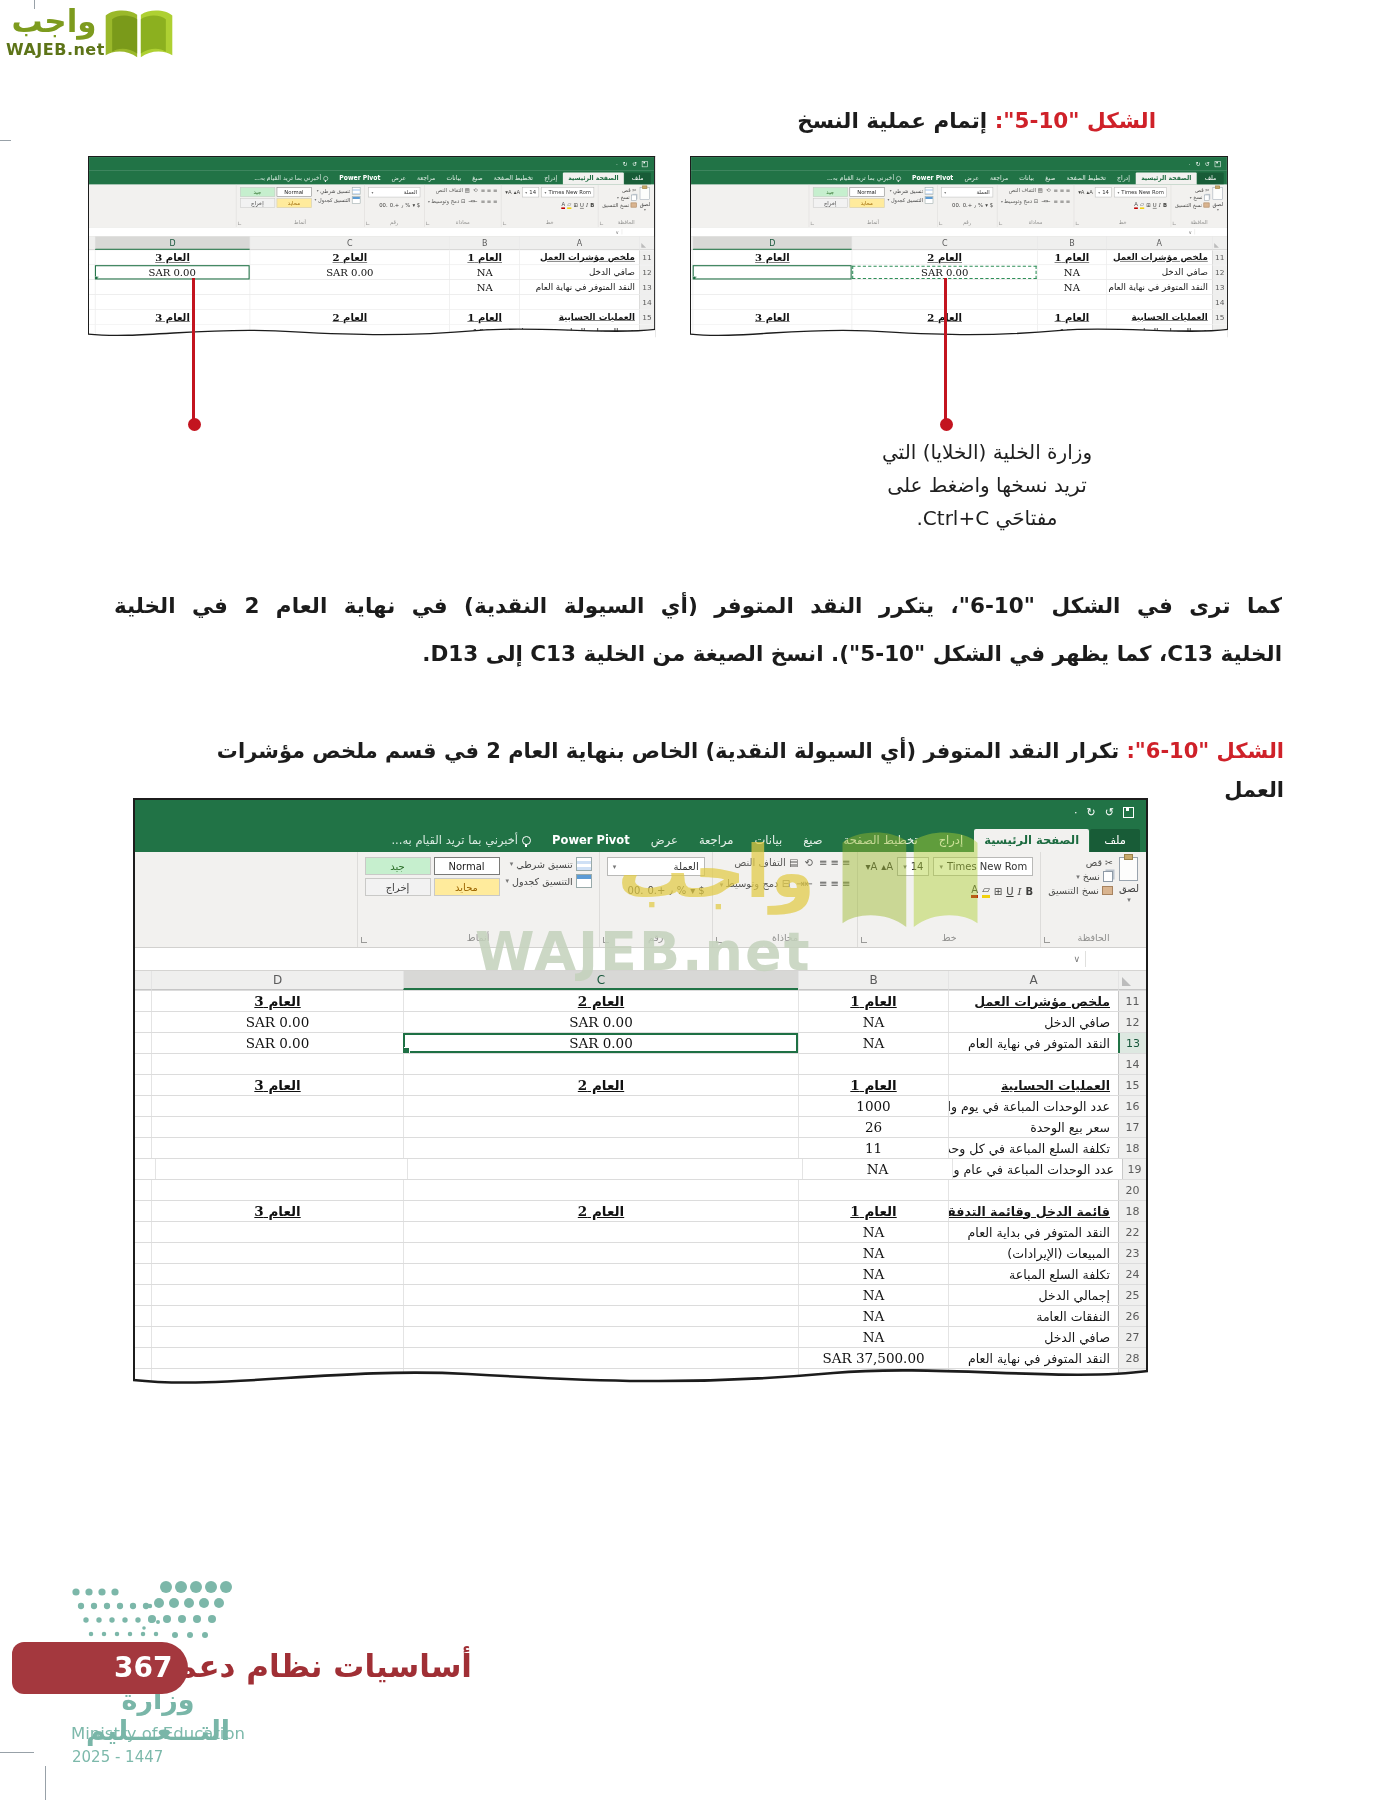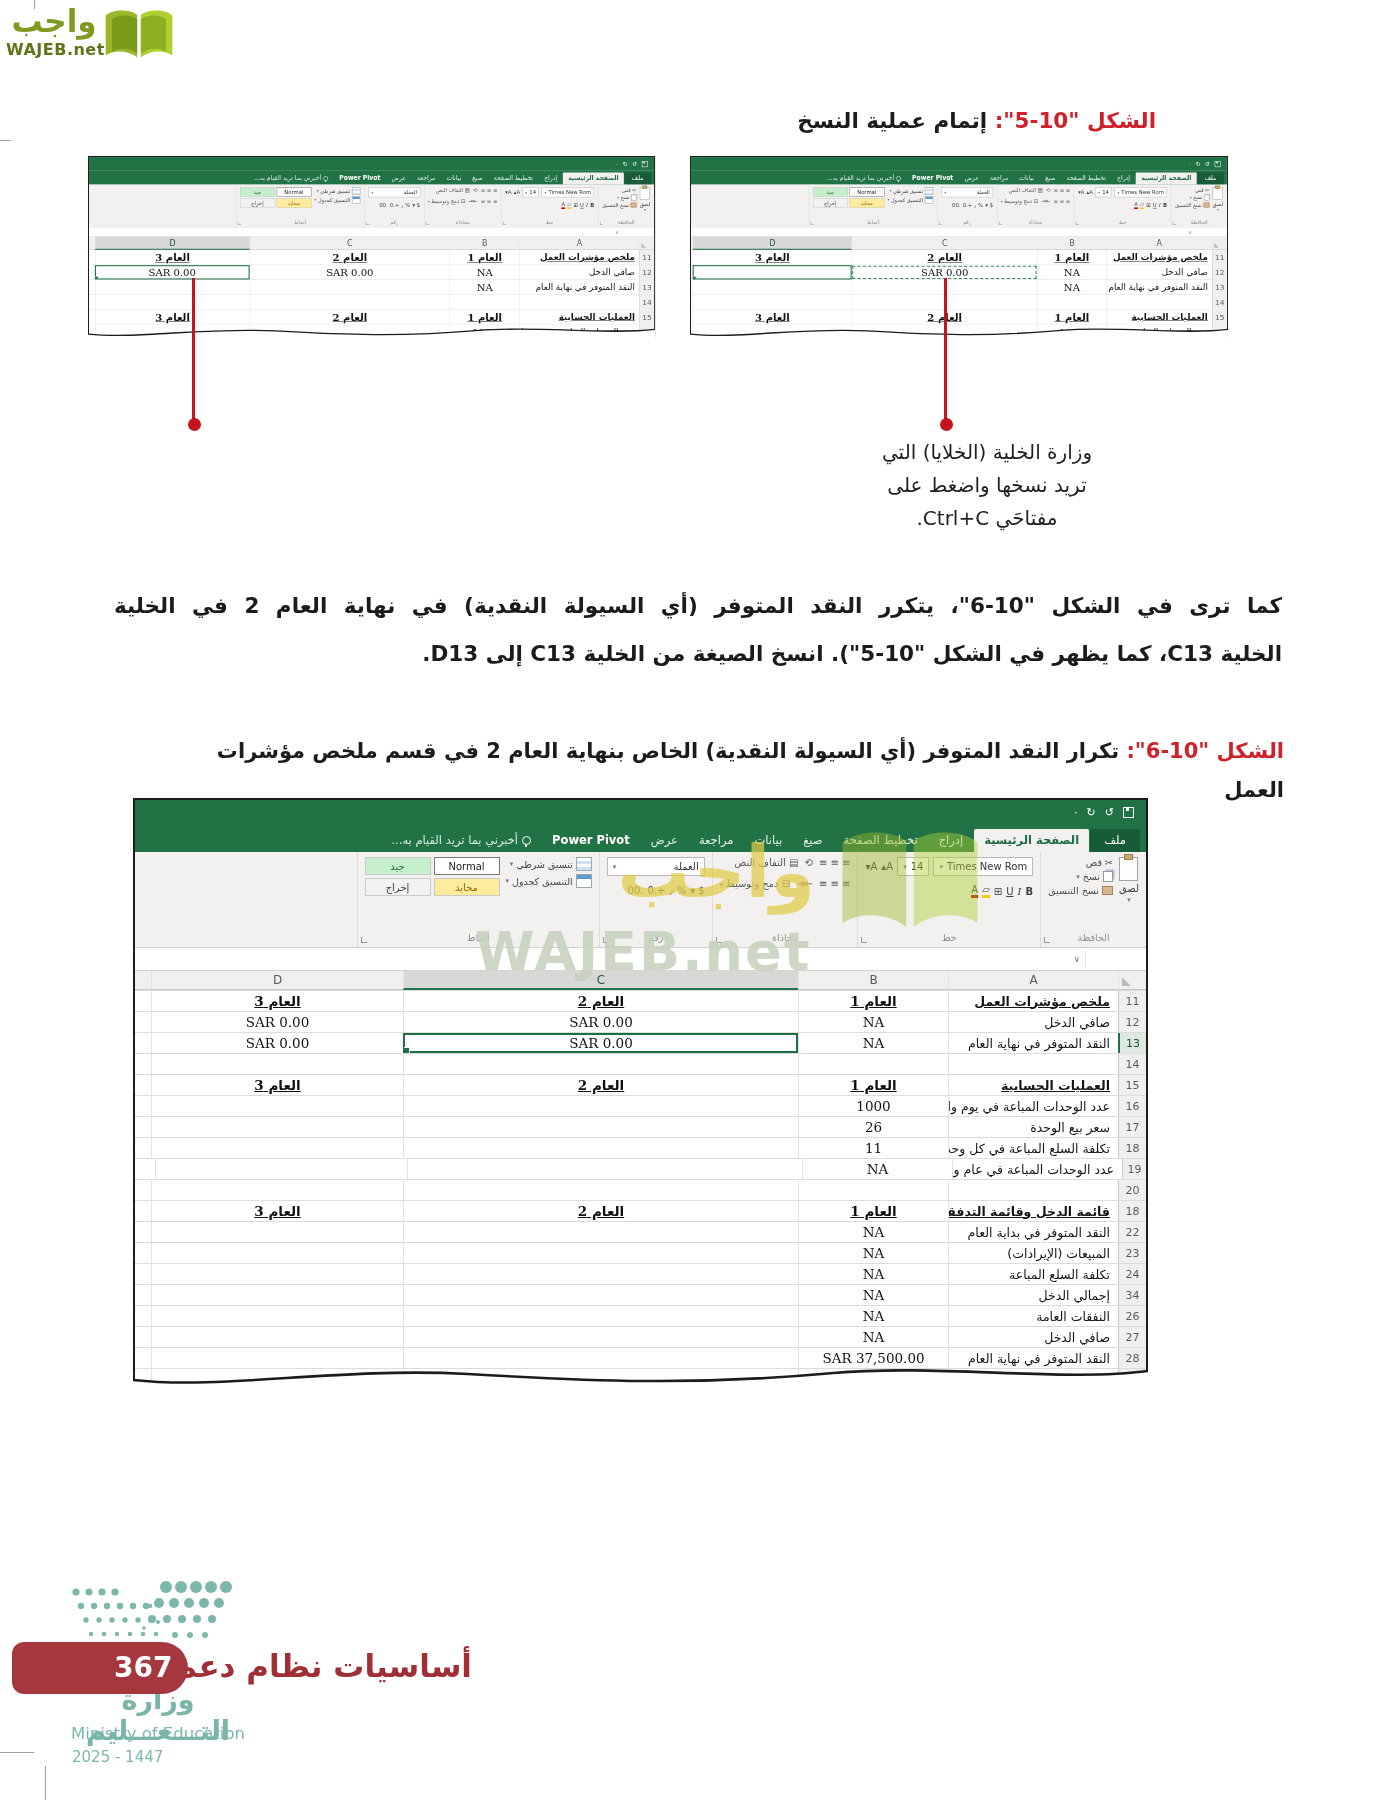--- a/index.html
+++ b/index.html
@@ -820,21 +820,21 @@
         </div>
         <div class="grow">
           <div class="cell rn" style="width: 28px;">24</div>
           <div class="cell acell" style="width: 170px;">تكلفة السلع المباعة</div>
           <div class="cell vcell" style="width: 150px;">NA</div>
           <div class="cell vcell" style="width: 395px;"></div>
           <div class="cell vcell" style="width: 252px;"></div>
           <div class="cell pad"></div>
         </div>
         <div class="grow">
-          <div class="cell rn" style="width: 28px;">34</div>
+          <div class="cell rn" style="width: 28px;">25</div>
           <div class="cell acell" style="width: 170px;">إجمالي الدخل</div>
           <div class="cell vcell" style="width: 150px;">NA</div>
           <div class="cell vcell" style="width: 395px;"></div>
           <div class="cell vcell" style="width: 252px;"></div>
           <div class="cell pad"></div>
         </div>
         <div class="grow">
           <div class="cell rn" style="width: 28px;">26</div>
           <div class="cell acell" style="width: 170px;">النفقات العامة</div>
           <div class="cell vcell" style="width: 150px;">NA</div>

